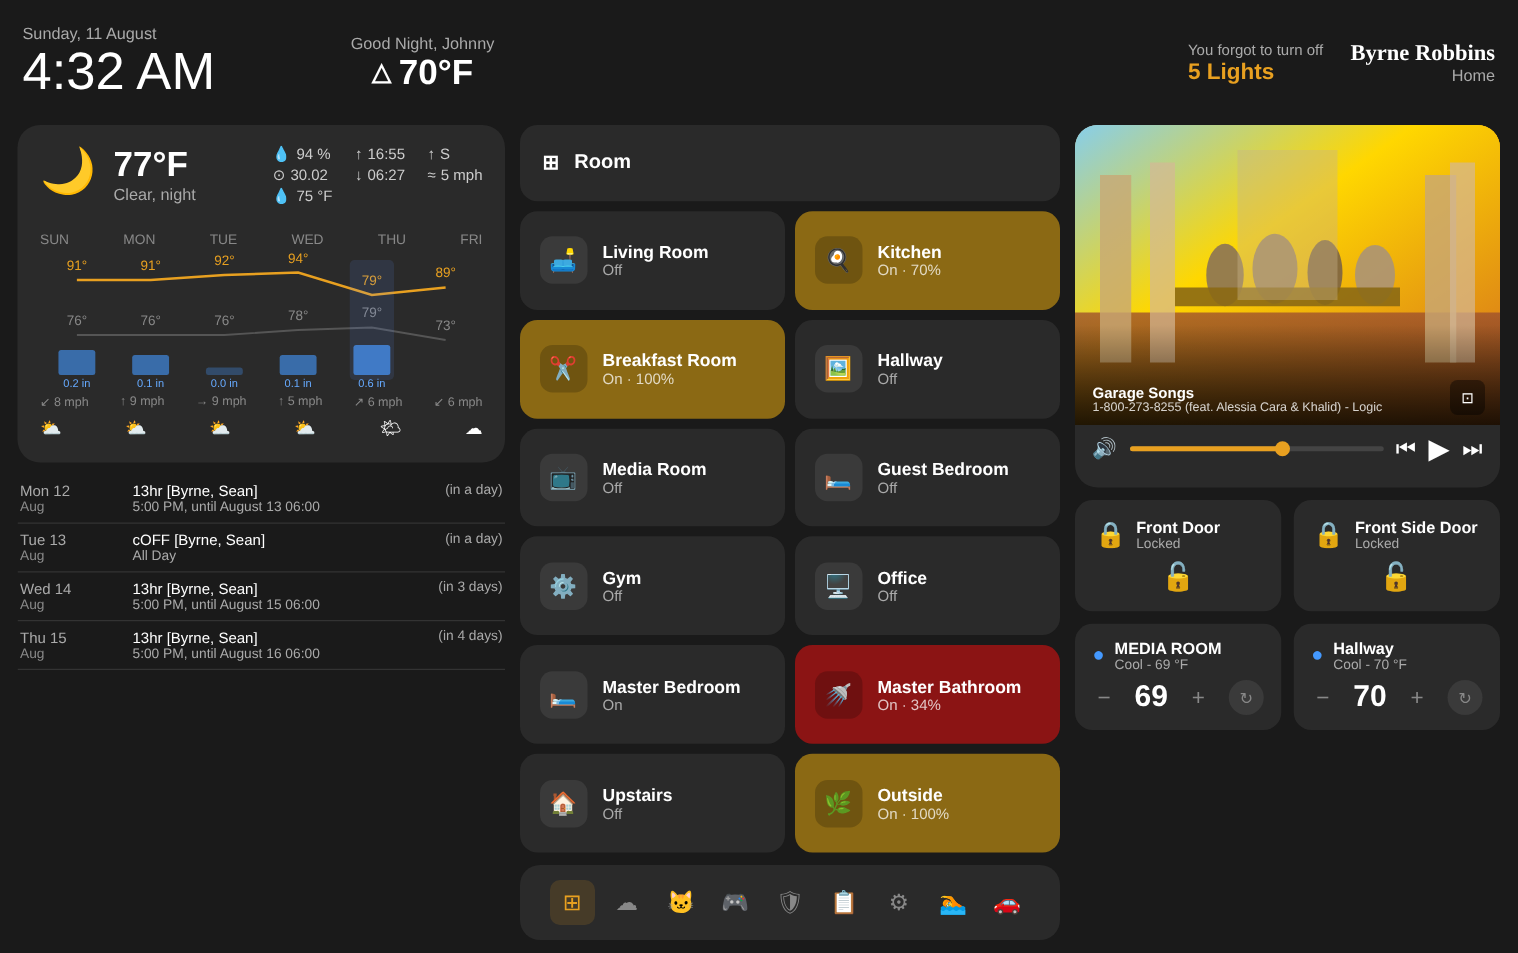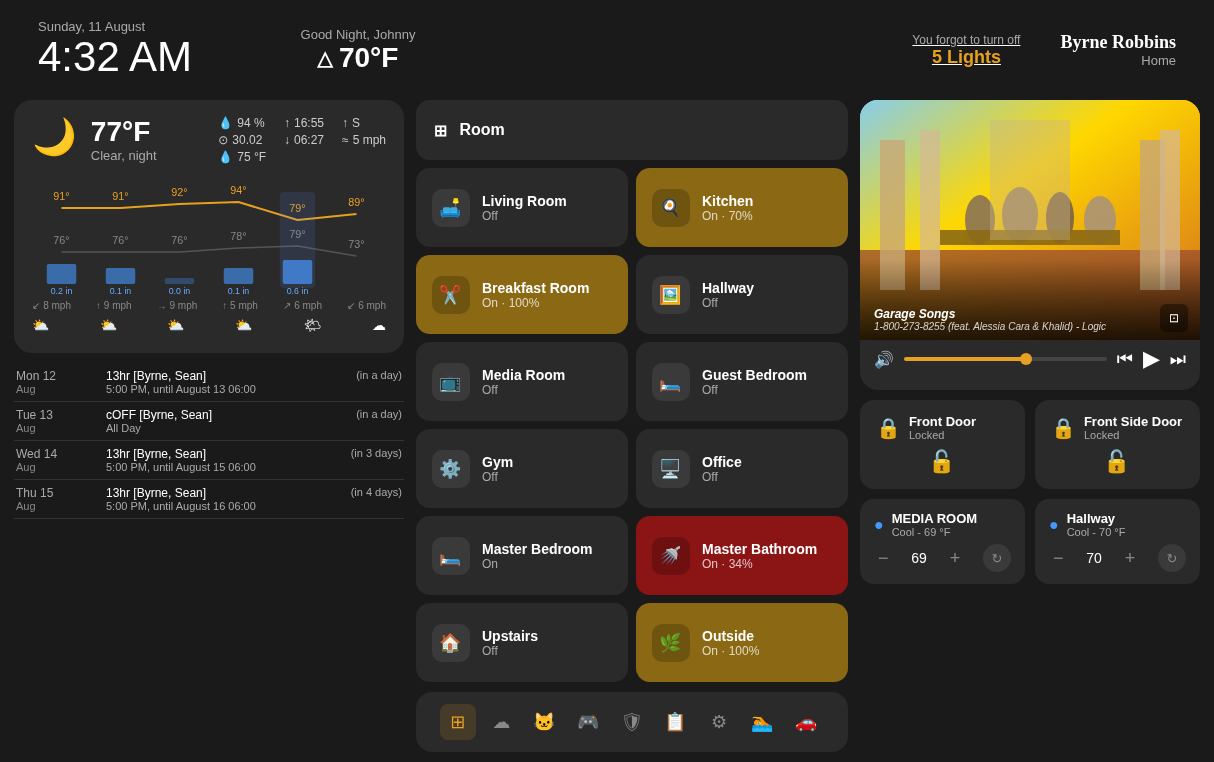--- a/index.html
+++ b/index.html
@@ -10,32 +10,32 @@
       font-family: -apple-system, BlinkMacSystemFont, 'Segoe UI', sans-serif;
       color: #fff;
       overflow: hidden;
       position: relative;
     }
 
     
     .top-bar {
       display: flex;
       align-items: center;
-      padding: 10px 38px;
+      padding: 10px 18px;
       height: 100px;
     }
     .top-left { flex: 0 0 220px; }
     .top-left .date { font-size: 13px; color: #aaa; }
     .top-left .time { font-size: 42px; font-weight: 400; line-height: 1.1; }
     .top-center { flex: 0 0 200px; text-align: center; }
     .top-center .greeting { font-size: 13px; color: #aaa; }
     .top-center .temp-row { display: flex; align-items: center; justify-content: center; gap: 6px; font-size: 28px; font-weight: 600; }
     .top-center .temp-icon { font-size: 20px; color: #fff; }
     .top-spacer { flex: 1; }
-    .top-right-alert { text-align: center; margin-right: 40px; text-decoration: underline; }
+    .top-right-alert { text-align: left; margin-right: 22px; }
     .top-right-alert .forgot { font-size: 12px; color: #aaa; }
     .top-right-alert .lights { font-size: 18px; font-weight: 700; color: #e8a020; }
     .top-user { text-align: right; }
     .top-user .name { font-size: 18px; font-weight: 700; font-family: Liberation Serif, serif; }
     .top-user .home { font-size: 13px; color: #aaa; }
 
     
     .main-layout {
       display: flex;
       gap: 12px;
@@ -241,21 +241,21 @@
       border-radius: 14px;
       padding: 12px 14px;
     }
     .thermo-top { display: flex; align-items: center; gap: 8px; margin-bottom: 6px; }
     .thermo-icon { font-size: 16px; }
     .thermo-icon.blue { color: #4499ff; }
     .thermo-name { font-size: 13px; font-weight: 700; }
     .thermo-mode { font-size: 11px; color: #aaa; }
     .thermo-controls { display: flex; align-items: center; justify-content: space-between; }
     .thermo-btn { font-size: 18px; color: #888; cursor: pointer; padding: 0 4px; }
-    .thermo-val { font-size: 14px; font-weight: 400; }
+    .thermo-val { font-size: 24px; font-weight: 700; }
     .thermo-extra { width: 28px; height: 28px; background: #3a3a3a; border-radius: 50%; display: flex; align-items: center; justify-content: center; font-size: 13px; color: #888; }
   </style>
 </head>
 <body>
 
 <div class="top-bar">
   <div class="top-left">
     <div class="date">Sunday, 11 August</div>
     <div class="time">4:32 AM</div>
   </div>
@@ -320,20 +320,28 @@
               </div>
             <div class="stat-row">
                 <span>≈</span>
                 <span>5 mph</span>
               </div>
           </div>
         </div>
       </div>
 
       <div class="weather-chart-area">
+        <div class="days-row">
+          <span>SUN</span>
+          <span>MON</span>
+          <span>TUE</span>
+          <span>WED</span>
+          <span>THU</span>
+          <span>FRI</span>
+        </div>
         <div class="chart-container">
           <svg class="chart-svg" viewBox="0 0 360 110" preserveAspectRatio="none">
 
             <text x="30" y="14" fill="#e8a020" font-size="11" text-anchor="middle">91°</text>
             <text x="90" y="14" fill="#e8a020" font-size="11" text-anchor="middle">91°</text>
             <text x="150" y="10" fill="#e8a020" font-size="11" text-anchor="middle">92°</text>
             <text x="210" y="8" fill="#e8a020" font-size="11" text-anchor="middle">94°</text>
             <text x="270" y="26" fill="#e8a020" font-size="11" text-anchor="middle">79°</text>
             <text x="330" y="20" fill="#e8a020" font-size="11" text-anchor="middle">89°</text>
 
@@ -581,21 +589,21 @@
             <ellipse cx="200" cy="118" rx="14" ry="26" fill="#7B6345" opacity="0.9"></ellipse>
             <ellipse cx="240" cy="120" rx="16" ry="24" fill="#AB9375" opacity="0.9"></ellipse>
 
             <rect x="80" y="130" width="180" height="15" fill="#8B6914" opacity="0.9"></rect>
 
             <rect x="130" y="20" width="80" height="120" fill="rgba(200,180,140,0.4)"></rect>
           </svg>
         </div>
         <div class="media-artwork-overlay"></div>
 
-        <div style="position:absolute;bottom:8px;left:14px;right:48px;font-style:italic;">
+        <div style="position:absolute;bottom:8px;left:14px;right:48px;">
           <div style="font-size:12px;font-weight:700;color:#fff;">Garage Songs</div>
           <div style="font-size:10px;color:rgba(255,255,255,0.8);">1-800-273-8255 (feat. Alessia Cara &amp; Khalid) - Logic</div>
         </div>
         <div style="position:absolute;bottom:8px;right:12px;width:28px;height:28px;background:rgba(0,0,0,0.4);border-radius:6px;display:flex;align-items:center;justify-content:center;font-size:12px;">⊡</div>
       </div>
 
       <div class="media-controls">
         <div class="media-vol-icon">🔊</div>
         <div class="media-progress">
           <div class="media-progress-fill" style="width:60%;">

